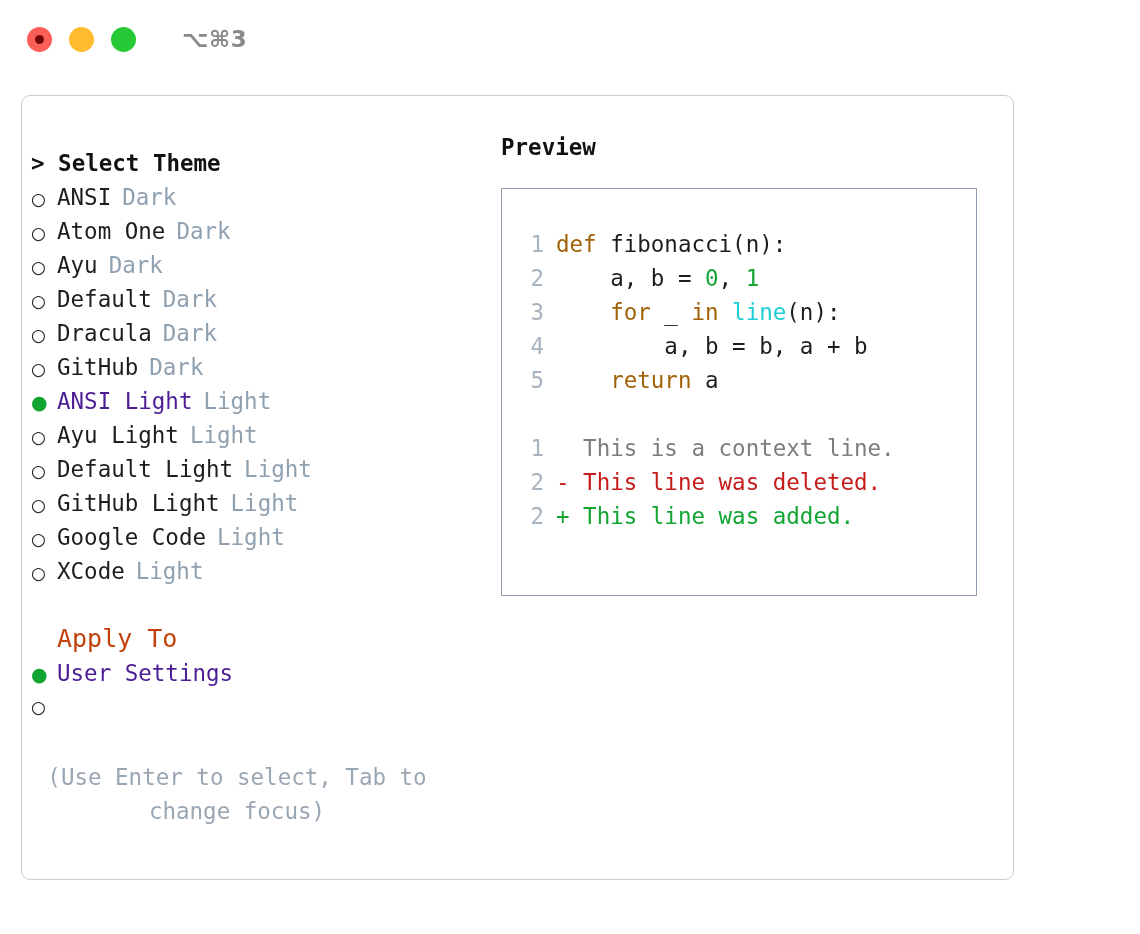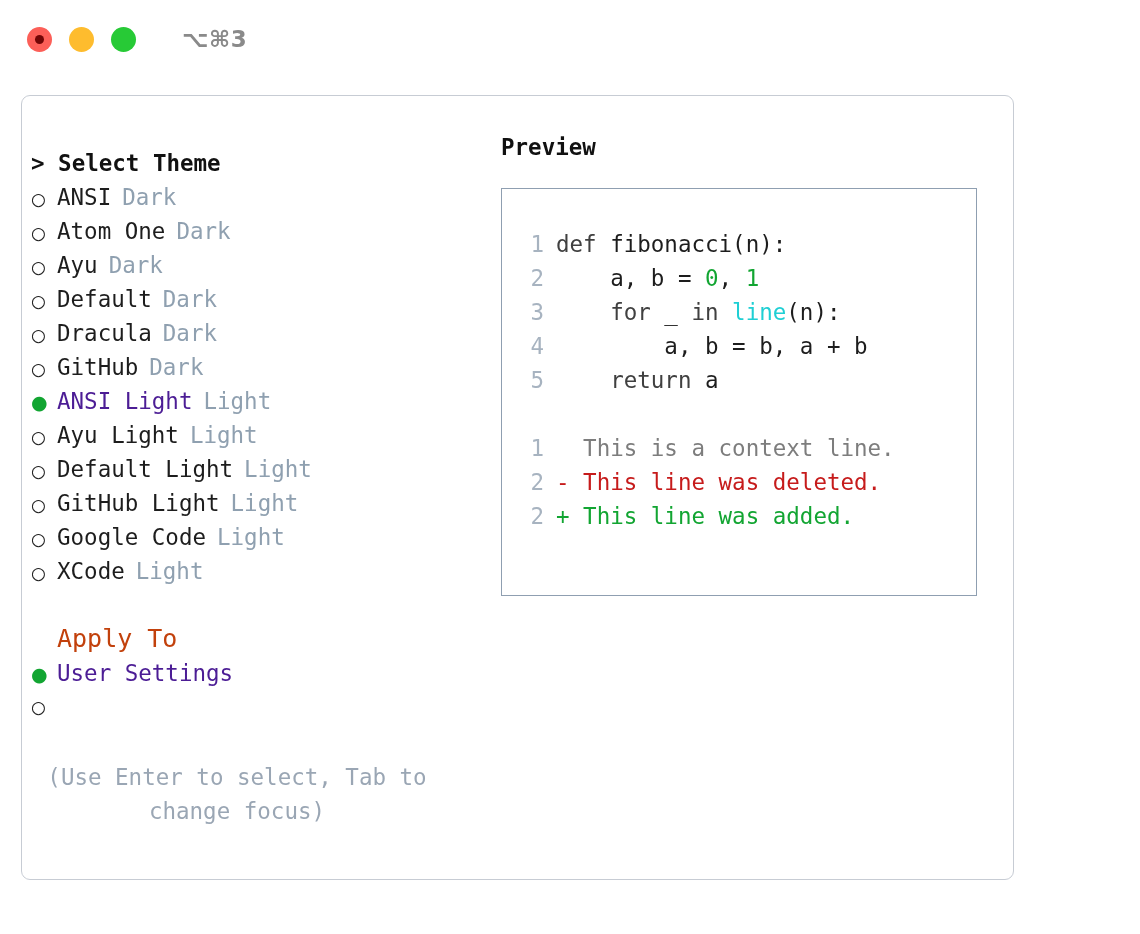--- a/index.html
+++ b/index.html
@@ -171,21 +171,21 @@
     white-space: pre;
   }
   .lnum {
     flex: 0 0 26px;
     text-align: right;
     color: #a7b3c0;
     margin-right: 12px;
   }
   .code-blank { height: 34px; }
 
-  .tok-kw   { color: #404040; }
+  .tok-kw   { color: #a16207; }
   .tok-fn   { color: #1fcfd4; }
   .tok-num  { color: #12a532; }
   .tok-txt  { color: #1d1d1d; }
   .tok-ctx  { color: #7d7d7d; }
   .tok-del  { color: #c61b1b; }
   .tok-add  { color: #12a532; text-align: center; }
 </style>
 </head>
 <body>
 

